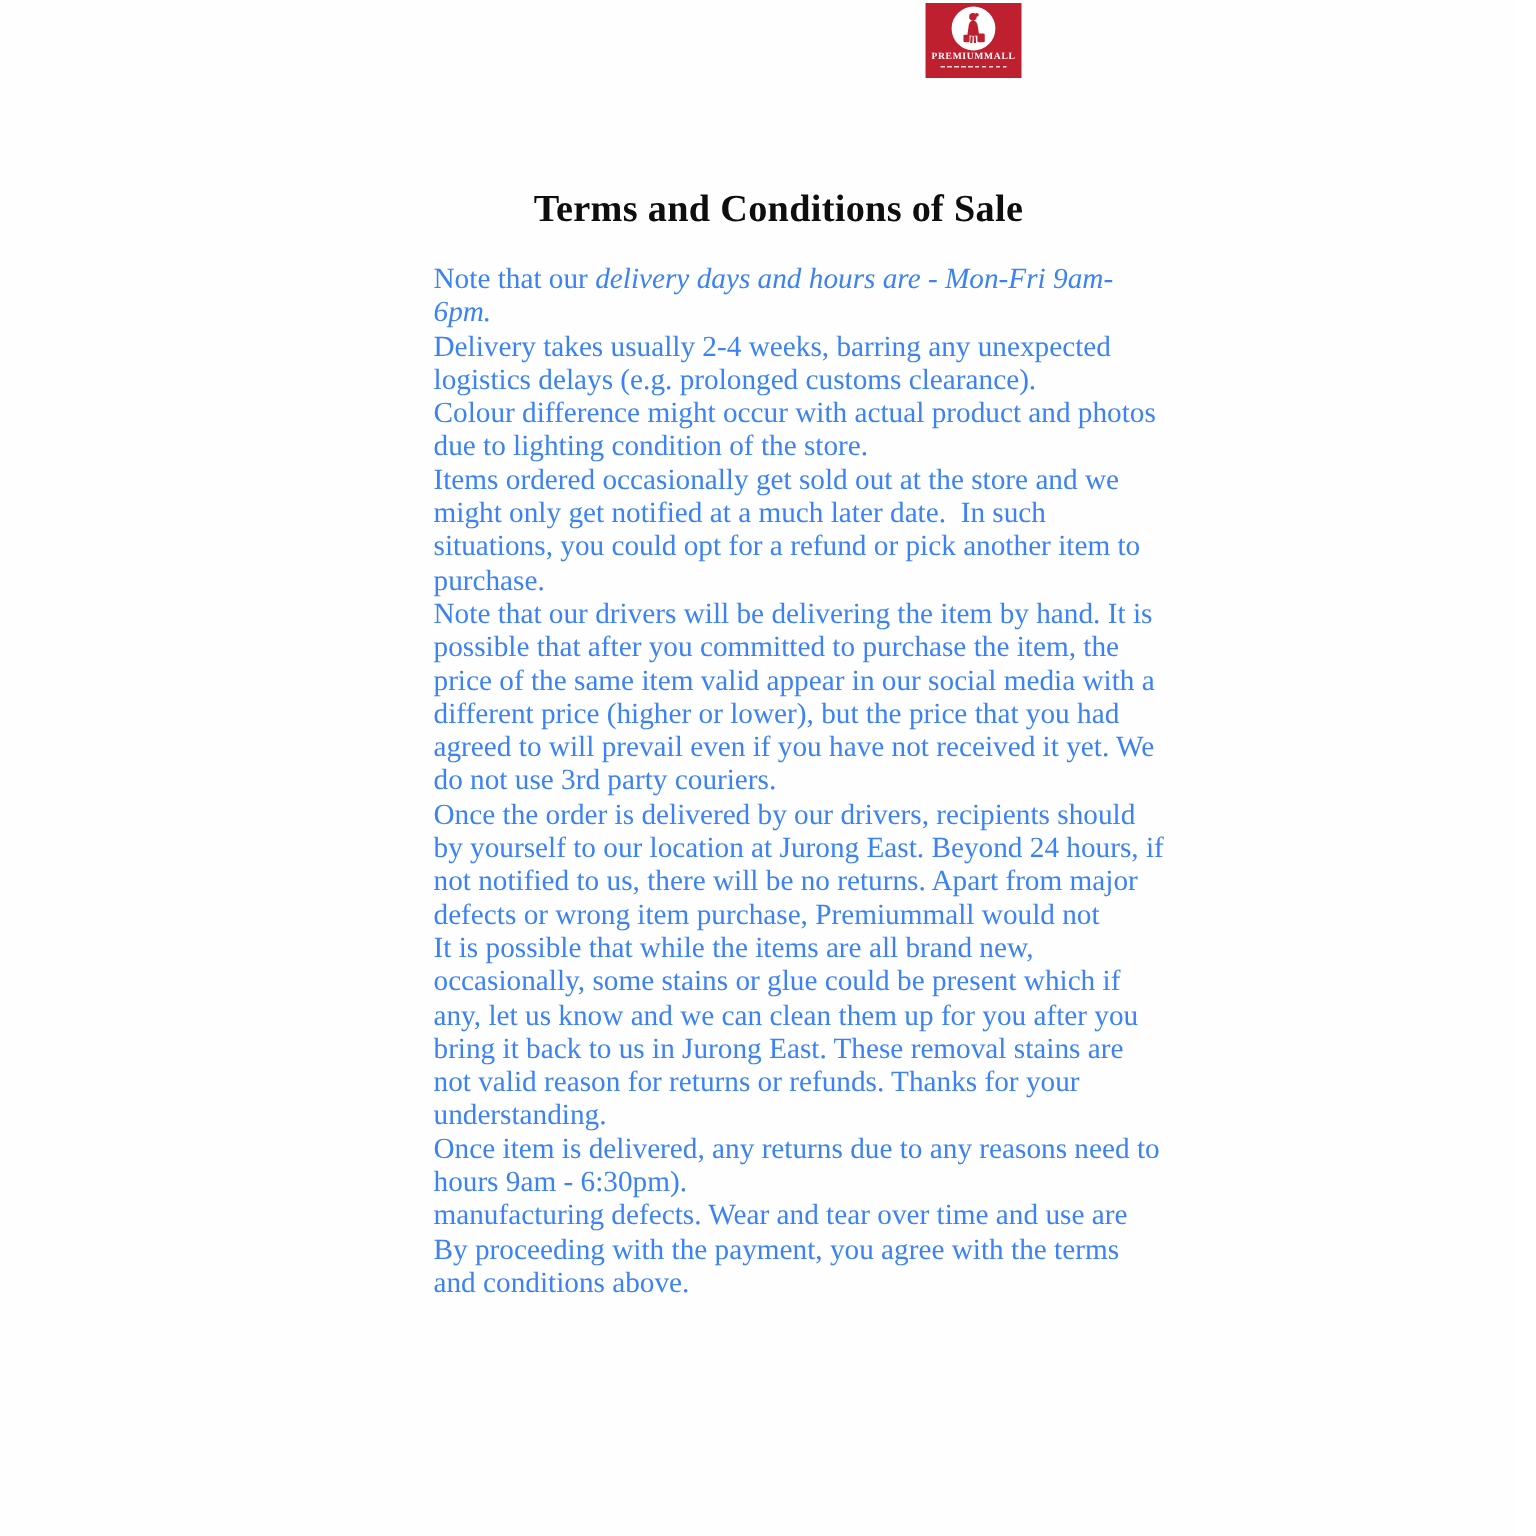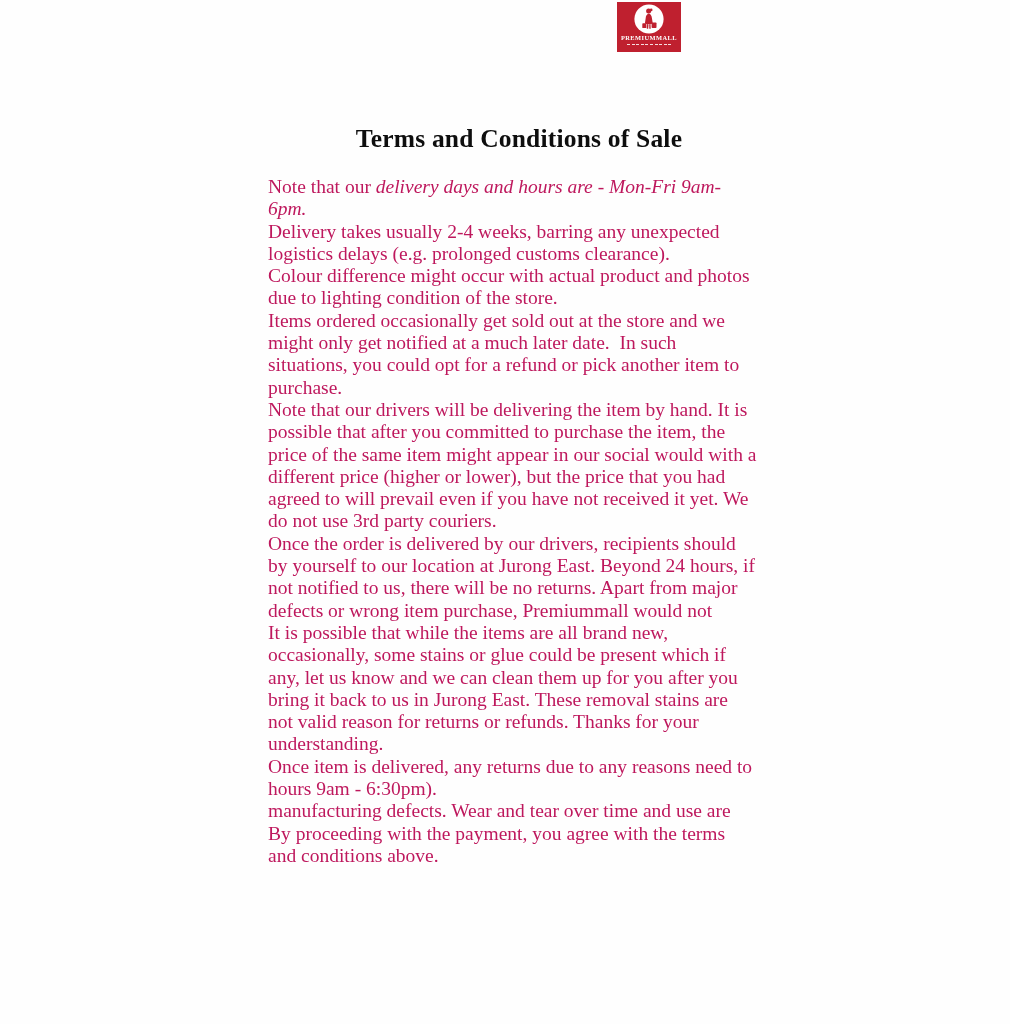--- a/index.html
+++ b/index.html
@@ -8,21 +8,21 @@
   
   .logo{position:absolute;left:617px;top:2px;width:64px;height:50px;background:#bf202f;text-align:center;}
   .logo-svg{display:block;margin:2px auto 0;}
   .logo-word{color:#ffffff;font-weight:700;font-size:6.4px;letter-spacing:.45px;line-height:7px;
              white-space:nowrap;font-family:"Liberation Serif", serif;}
   .logo-tagline{margin:2.5px auto 0;width:44px;height:1.6px;
                 background:repeating-linear-gradient(90deg,rgba(255,255,255,.85) 0 3px,transparent 3px 4.6px);}
   
   .doc-title{position:absolute;left:276px;top:124px;width:486px;margin:0;text-align:center;
              font-size:25.5px;font-weight:700;color:#0e0e0e;letter-spacing:.2px;}
-  .doc-body{position:absolute;left:268px;top:176px;width:492px;font-size:19.5px;color:#be185d;}
+  .doc-body{position:absolute;left:289px;top:176px;width:492px;font-size:19.5px;color:#3b82f6;}
   .para{margin:0;}
   .line{line-height:22.3px;white-space:pre;}
   .it{font-style:italic;}
 </style>
 </head>
 <body>
 
 <div class="page">
 
   <div class="logo">
@@ -61,21 +61,21 @@
       </div>
       <div class="para">
         <div class="line"><span>Items ordered occasionally get sold out at the store and we</span></div>
         <div class="line"><span>might only get notified at a much later date.  In such</span></div>
         <div class="line"><span>situations, you could opt for a refund or pick another item to</span></div>
         <div class="line"><span>purchase.</span></div>
       </div>
       <div class="para">
         <div class="line"><span>Note that our drivers will be delivering the item by hand. It is</span></div>
         <div class="line"><span>possible that after you committed to purchase the item, the</span></div>
-        <div class="line"><span>price of the same item might appear in our social would with a</span></div>
+        <div class="line"><span>price of the same item valid appear in our social media with a</span></div>
         <div class="line"><span>different price (higher or lower), but the price that you had</span></div>
         <div class="line"><span>agreed to will prevail even if you have not received it yet. We</span></div>
         <div class="line"><span>do not use 3rd party couriers.</span></div>
       </div>
       <div class="para">
         <div class="line"><span>Once the order is delivered by our drivers, recipients should</span></div>
       </div>
       <div class="para">
         <div class="line"><span>by yourself to our location at Jurong East. Beyond 24 hours, if</span></div>
         <div class="line"><span>not notified to us, there will be no returns. Apart from major</span></div>

